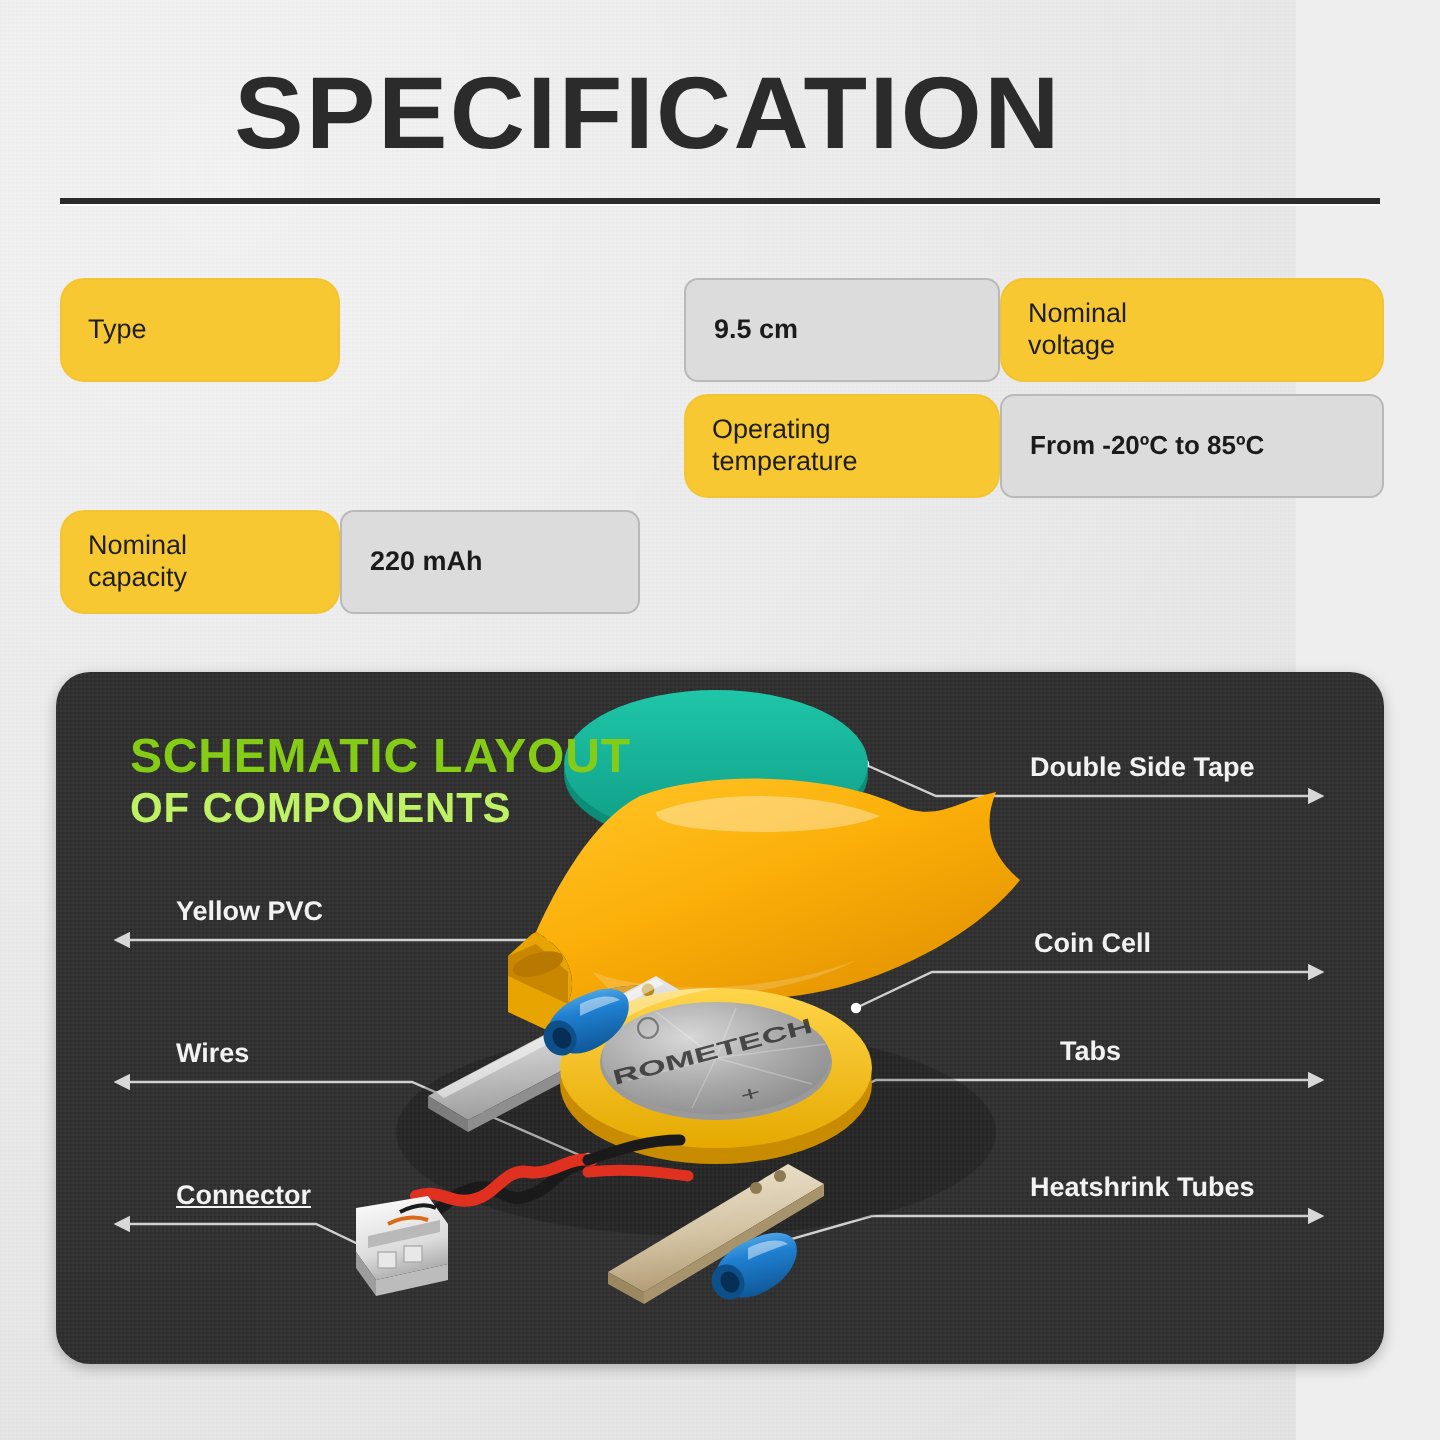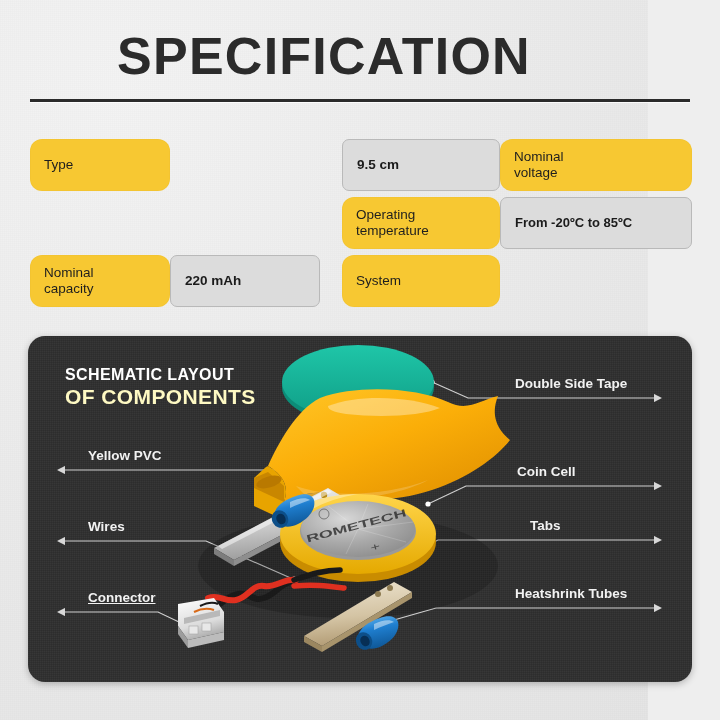--- a/index.html
+++ b/index.html
@@ -118,30 +118,30 @@
       repeating-linear-gradient(90deg, rgba(255,255,255,.03) 0 1px, rgba(0,0,0,.045) 1px 2px);
   }
 
   .panel-heading {
     position: absolute;
     left: 37px;
     top: 30px;
     z-index: 6;
   }
   .ph-l1 {
-    font-size: 16px;
-    font-weight: 700;
-    color: #ffffff;
+    font-size: 24px;
+    font-weight: 700;
+    color: #84cc16;
     letter-spacing: .4px;
     line-height: 1.1;
   }
   .ph-l2 {
     font-size: 21px;
     font-weight: 700;
-    color: #fef9c3;
+    color: #bef264;
     letter-spacing: .4px;
     line-height: 1.28;
   }
 
   
   .callout {
     position: absolute;
     font-size: 13.5px;
     font-weight: 700;
     color: #f2f2f2;
@@ -175,21 +175,20 @@
     <div class="val">9.5 cm</div>
 
     <div class="lbl">Nominal<br>voltage</div>
     <div class="spec-row-sp"></div>
     <div class="lbl">Operating<br>temperature</div>
     <div class="val small">From -20ºC to 85ºC</div>
 
     <div class="lbl">Nominal<br>capacity</div>
     <div class="val">220 mAh</div>
     <div class="spec-row-sp"></div>
-    <div class="lbl">System</div>
   </div>
 
   <div class="panel">
 
     <div class="panel-heading">
       <div class="ph-l1">SCHEMATIC LAYOUT</div>
       <div class="ph-l2">OF COMPONENTS</div>
     </div>
 
     <svg class="svg-layer" viewBox="0 0 664 346" width="664" height="346">

